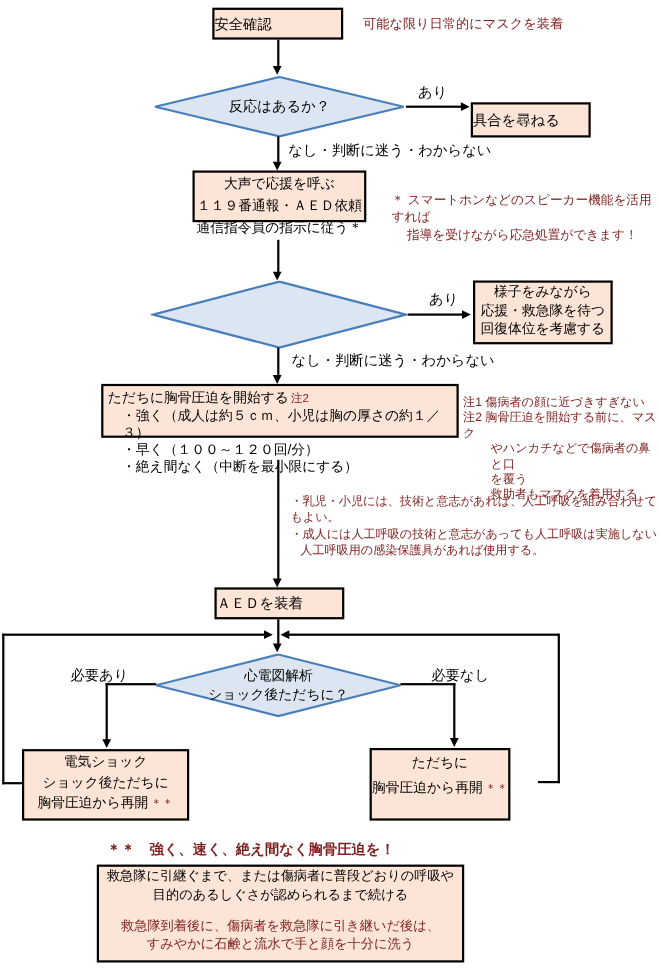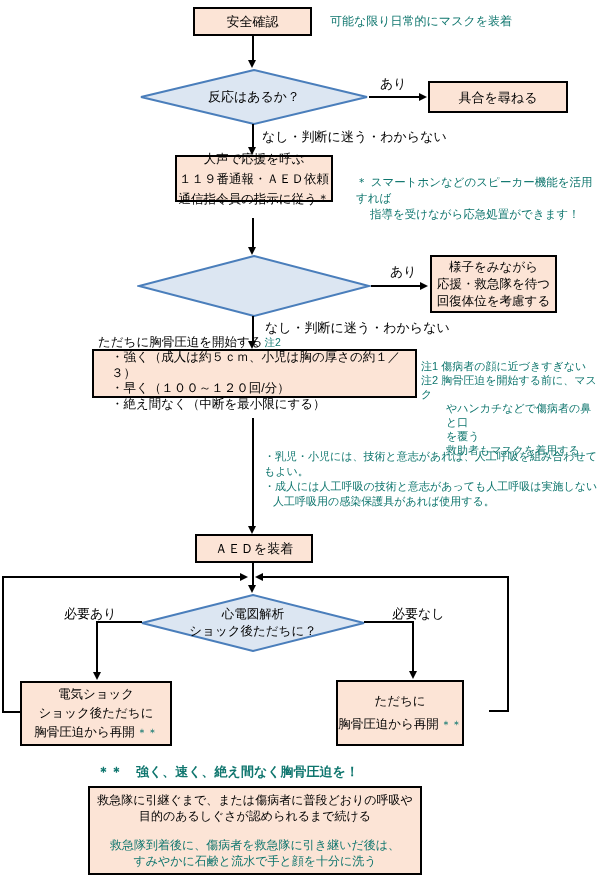--- a/index.html
+++ b/index.html
@@ -1,36 +1,36 @@
 <!DOCTYPE html>
 <html><head>
 <meta charset="utf-8">
 <style>
   html,body{margin:0;padding:0;background:#fff;}
   .canvas{position:relative;width:600px;height:880px;background:#fff;
           font-family:"Liberation Sans","DejaVu Sans",sans-serif;color:#000;overflow:hidden;}
   
   .node{position:absolute;background:#fce4d6;border:2.5px solid #000;box-sizing:border-box;
-        display:flex;align-items:center;justify-content:center;text-align:center;
+        display:flex;align-items:center;justify-content:flex-start;text-align:center;
         font-size:13px;line-height:19px;}
   .node.thin{border-width:2px;}
   .node.col{flex-direction:column;}
   
   .dwrap{position:absolute;}
   .dtext{position:absolute;display:flex;flex-direction:column;align-items:center;justify-content:center;
          text-align:center;font-size:12.5px;line-height:16px;}
   
   .line{position:absolute;background:#000;}
   
   .a-d{position:absolute;width:0;height:0;border-left:4.5px solid transparent;border-right:4.5px solid transparent;border-top:8px solid #000;}
   .a-r{position:absolute;width:0;height:0;border-top:4.5px solid transparent;border-bottom:4.5px solid transparent;border-left:8px solid #000;}
   .a-l{position:absolute;width:0;height:0;border-top:4.5px solid transparent;border-bottom:4.5px solid transparent;border-right:8px solid #000;}
   
   .lbl{position:absolute;font-size:13px;line-height:15px;}
-  .red{color:#0f766e;}
+  .red{color:#7f1d1d;}
   .note{position:absolute;font-size:11.5px;line-height:15px;}
   .hang{padding-left:25px;}
   .ref{font-size:10.5px;margin-left:2px;}
   .spacer{height:12px;}
 </style>
 </head>
 <body>
 
 <div class="canvas">
 
@@ -46,21 +46,21 @@
     <polygon points="115,1 228,28 115,55 2,28" fill="#dce6f2" stroke="#4a7ebb" stroke-width="2"></polygon>
   </svg>
   <div class="dtext" style="left:139px;top:69px;width:230px;height:56px;font-size:13px">
     <span>反応はあるか？</span>
   </div>
 
   <div class="lbl" style="left:380px;top:76px">あり</div>
   <div class="line" style="left:369px;top:96px;width:51px;height:2px"></div>
   <div class="a-r" style="left:419px;top:92.5px"></div>
 
-  <div class="node thin" style="left:428px;top:81px;width:140px;height:32px">
+  <div class="node thin" style="left:428px;top:93px;width:109px;height:32px">
     <span>具合を尋ねる</span>
   </div>
 
   <div class="lbl" style="left:262px;top:129px">なし・判断に迷う・わからない</div>
   <div class="line" style="left:252px;top:124px;width:2px;height:24px"></div>
   <div class="a-d" style="left:248px;top:147px"></div>
 
   <div class="node col" style="left:175px;top:155px;width:158px;height:47px;font-size:12.5px;line-height:20px">
     <span>大声で応援を呼ぶ</span>
     <span>１１９番通報・ＡＥＤ依頼</span>

